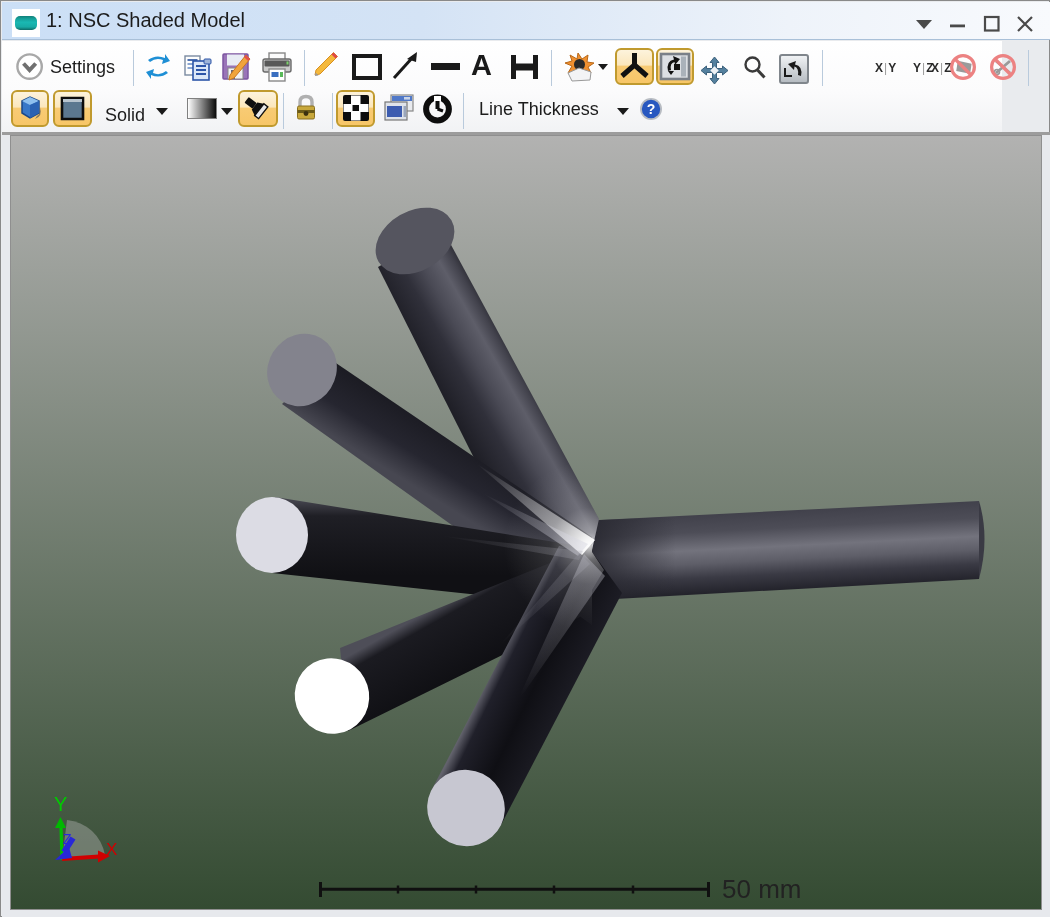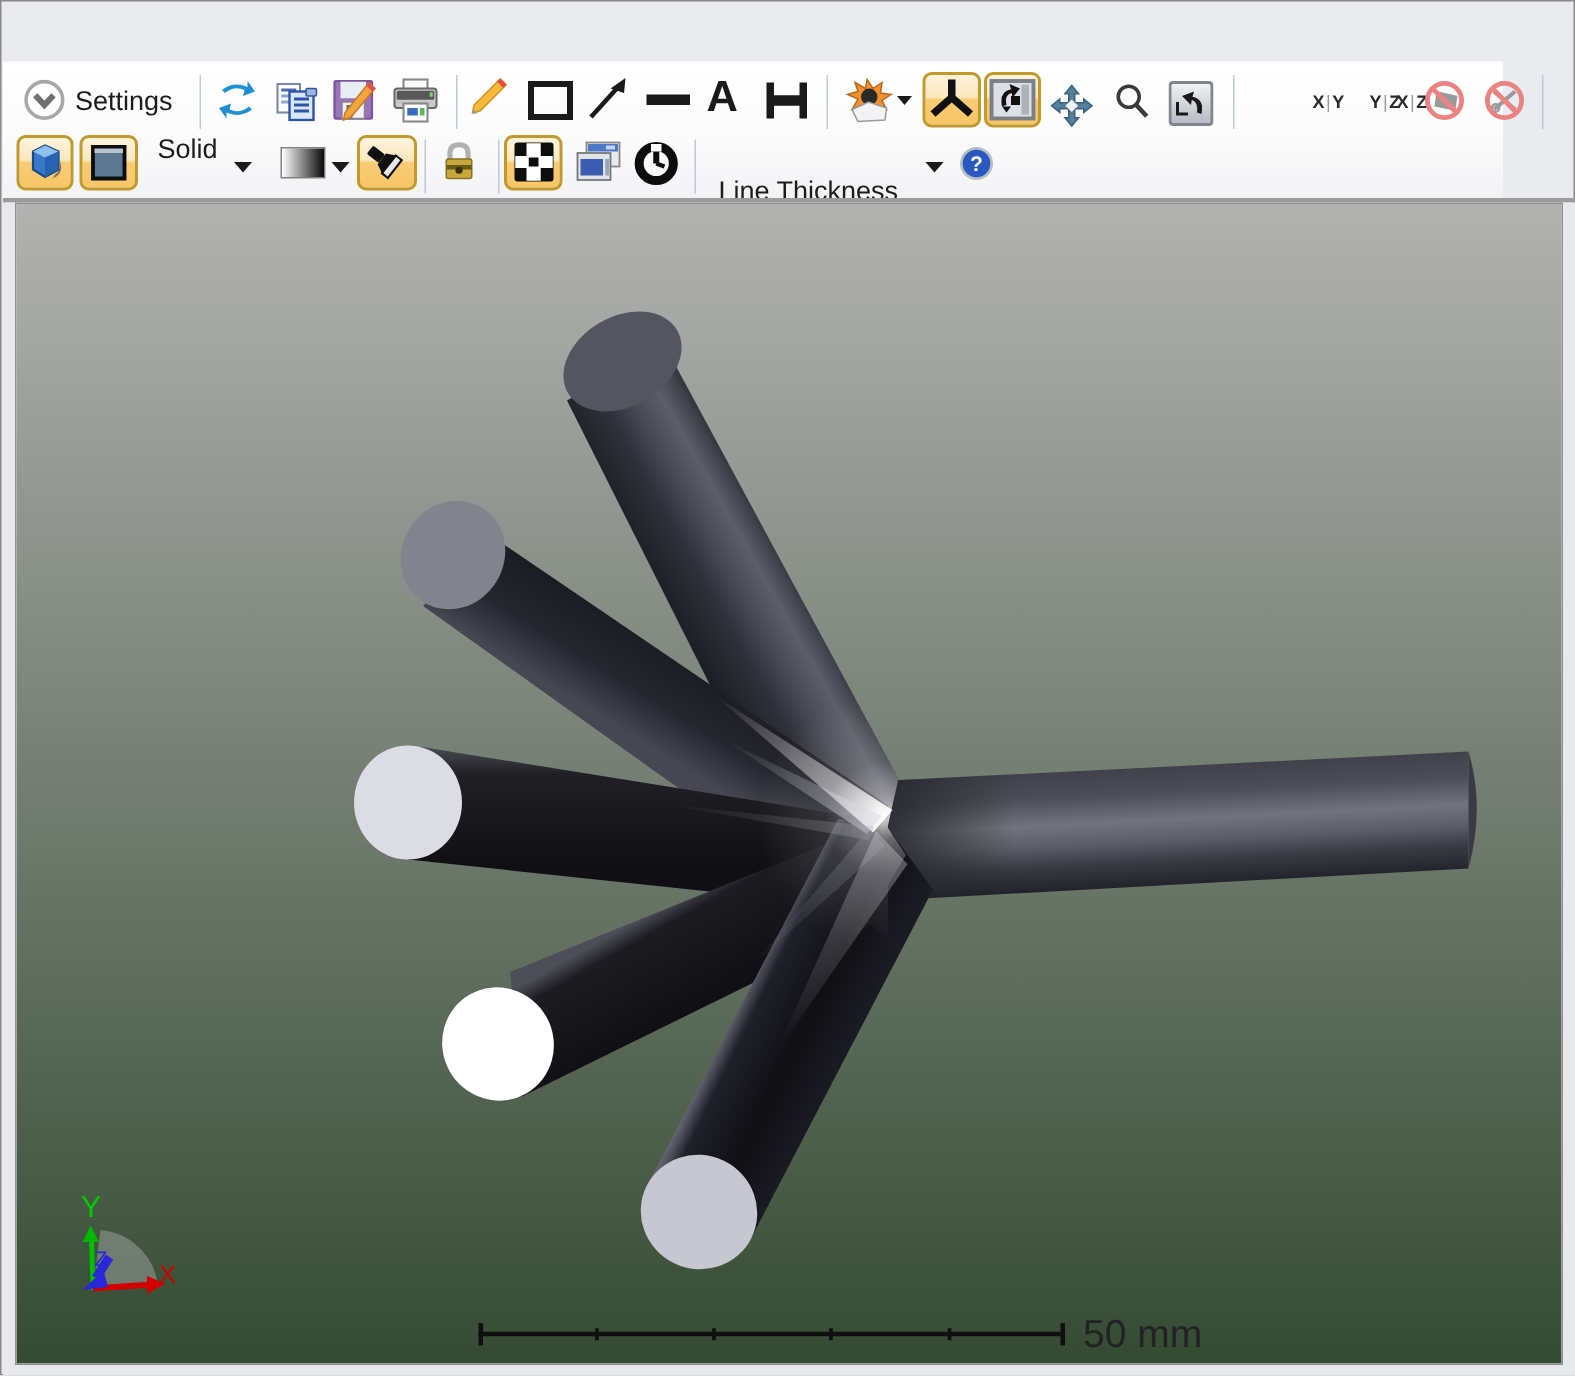--- a/index.html
+++ b/index.html
@@ -44,20 +44,32 @@
 }
 #strip { position:absolute; left:1px; top:131px; width:1048px; height:3px; background:#9c9c9c; }
 #viewport {
   position:absolute; left:9px; top:134px; width:1032px; height:775px;
   border:1px solid #8f8f8f;
 }
 </style>
 </head>
 <body>
 <div id="win">
+  <div id="titlebar">
+    <div id="appicon">
+        <div class="caps"></div>
+      </div>
+    <div id="title-text">1: NSC Shaded Model</div>
+    <svg class="caption-btn" style="left:908px" width="130" height="38" viewBox="0 0 130 38">
+      <path d="M 6 18 L 22 18 L 14 27 Z" fill="#4a4a4a"></path>
+      <rect x="40" y="22.5" width="15" height="2.8" fill="#4a4a4a"></rect>
+      <rect x="75" y="15" width="13.5" height="13.5" fill="none" stroke="#4a4a4a" stroke-width="2.2"></rect>
+      <path d="M 108 15 L 122 29 M 122 15 L 108 29" stroke="#4a4a4a" stroke-width="2.2"></path>
+    </svg>
+  </div>
   <div id="toolbar">
 
     <svg style="position:absolute;left:14px;top:12px" width="28" height="28" viewBox="0 0 28 28">
       <circle cx="13.6" cy="13.6" r="12.2" fill="#fff" stroke="#a8a8a8" stroke-width="2.4"></circle>
       <path d="M 7.5 10.5 L 13.6 17 L 19.7 10.5" fill="none" stroke="#707070" stroke-width="4"></path>
     </svg>
     <div class="tbtxt" style="left:48px;top:16px">Settings</div>
     <div class="sep1" style="left:131px"></div>
 
     <svg style="position:absolute;left:144px;top:11px" width="24" height="29" viewBox="0 0 24 29">
@@ -192,21 +204,21 @@
         <path d="M 17 13 L 26 9 L 26 21 L 17 26 Z" fill="#2a62b2"></path>
         <path d="M 24 24 Q 28 22 27 15 Q 30 24 22 27 Z" fill="#26344a" opacity="0.55"></path>
       </svg>
     </div>
     <div class="orangebtn" style="left:51px;top:49px;width:39px;height:37px">
       <svg width="35" height="33" viewBox="0 0 35 33">
         <path d="M 7 6 L 28 6 L 28 27 L 7 27 Z" fill="#5c7890" stroke="#0d0d0d" stroke-width="2.6"></path>
         <path d="M 8 7 L 27 7 L 27 10 L 8 10 Z" fill="#b8c4ce"></path>
       </svg>
     </div>
-    <div class="tbtxt" style="left:103px;top:48px">Solid</div>
+    <div class="tbtxt" style="left:103px;top:64px">Solid</div>
     <svg style="position:absolute;left:153px;top:65px" width="14" height="10">
         <path d="M 1 2 L 13 2 L 7 9 Z" fill="#1a1a1a"></path>
       </svg>
     <div style="position:absolute;left:185px;top:57px;width:30px;height:21px;border:1px solid #808080;background:linear-gradient(to right,#ffffff,#0a0a0a)"></div>
     <svg style="position:absolute;left:218px;top:65px" width="14" height="10">
         <path d="M 1 2 L 13 2 L 7 9 Z" fill="#1a1a1a"></path>
       </svg>
 
     <div class="orangebtn" style="left:236px;top:49px;width:40px;height:37px">
       <svg width="36" height="33" viewBox="0 0 36 33">
@@ -246,21 +258,21 @@
       <rect x="19.5" y="12" width="2.6" height="11" fill="#9aa6bc"></rect>
     </svg>
 
     <svg style="position:absolute;left:420px;top:53px" width="31" height="30" viewBox="0 0 31 30">
       <circle cx="15.5" cy="15" r="11.4" fill="none" stroke="#0d0d0d" stroke-width="6"></circle>
       <path d="M 15.5 15 L 15.5 6" stroke="#0d0d0d" stroke-width="4"></path>
       <path d="M 15.5 15 L 21 17" stroke="#0d0d0d" stroke-width="3"></path>
       <rect x="12" y="2" width="7" height="5" fill="#fff"></rect>
     </svg>
     <div class="sep2" style="left:461px"></div>
-    <div class="tbtxt" style="left:477px;top:76px">Line Thickness</div>
+    <div class="tbtxt" style="left:477px;top:58px">Line Thickness</div>
     <svg style="position:absolute;left:614px;top:65px" width="14" height="10">
         <path d="M 1 2 L 13 2 L 7 9 Z" fill="#1a1a1a"></path>
       </svg>
 
     <svg style="position:absolute;left:637px;top:56px" width="24" height="24" viewBox="0 0 24 24">
       <circle cx="12" cy="12" r="11" fill="#b8bcc2"></circle>
       <circle cx="12" cy="12" r="9.2" fill="#2858c0"></circle>
       <text x="12" y="17" text-anchor="middle" font-size="14" font-weight="bold" fill="#fff" font-family="Liberation Sans">?</text>
     </svg>
   </div>

